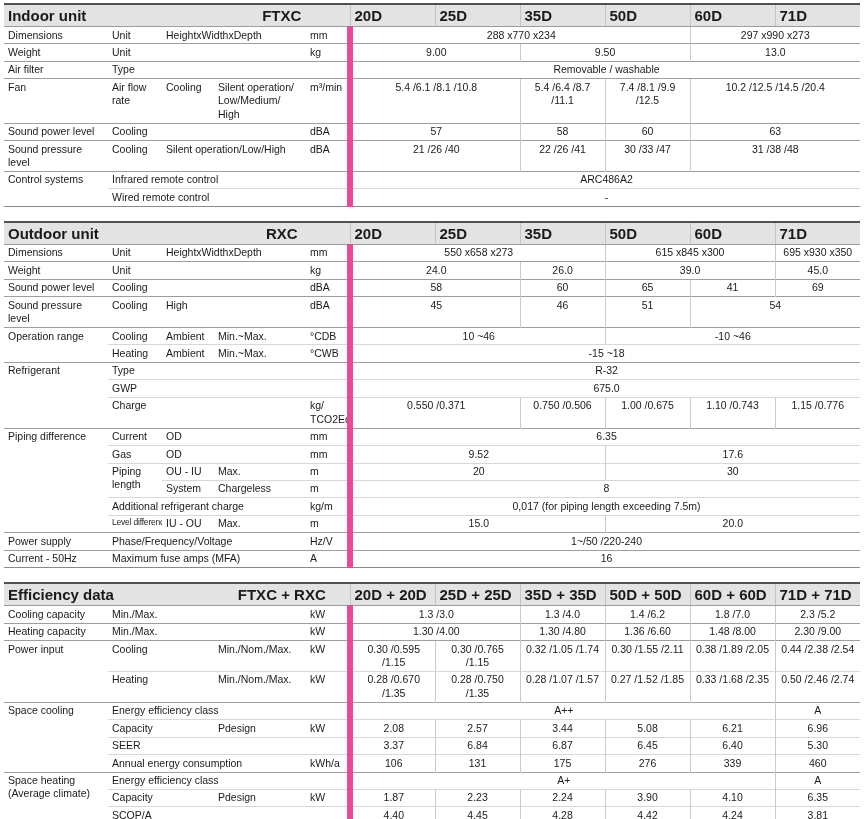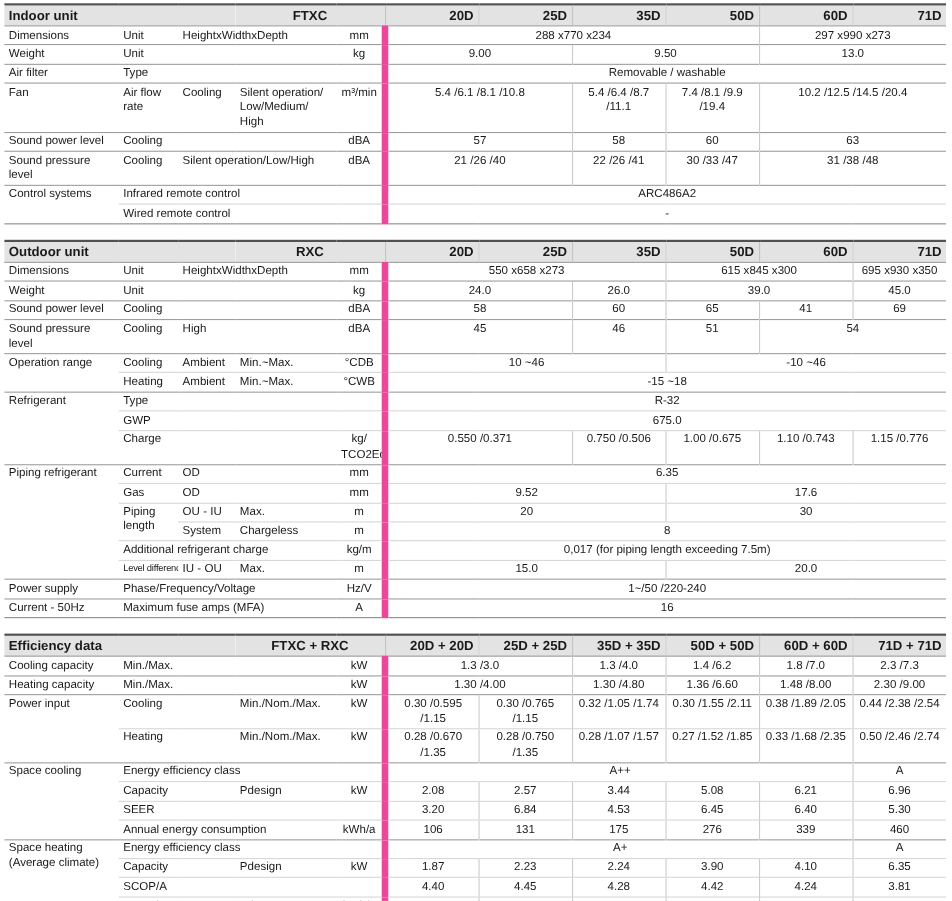--- a/index.html
+++ b/index.html
@@ -17,39 +17,39 @@
     width: 856px;
     font-size: 10.5px;
     margin-bottom: 14px;
     border-bottom: 1px solid #8a8a8a;
   }
   table.spec thead th {
     background: #e3e3e3;
     border-top: 2px solid #515151;
     border-bottom: 1px solid #9c9c9c;
     font-weight: bold;
-    font-size: 12px;
+    font-size: 15px;
     padding: 2px 4px;
     vertical-align: middle;
     white-space: nowrap;
     overflow: hidden;
   }
   th.t-title { text-align: left; font-size: 11.5px; }
   th.t-model { text-align: center; }
-  th.col-h   { text-align: right; border-left: 1px solid #c4c4c4; }
+  th.col-h   { text-align: left; border-left: 1px solid #c4c4c4; }
   table.spec td {
     padding: 1.5px 4px;
     vertical-align: top;
     line-height: 1.28;
     overflow: hidden;
   }
   tr.sub td   { border-top: 1px solid #d8d8d8; }
   tr.group td { border-top: 1px solid #9e9e9e; }
   td.label { text-align: left; }
-  td.unit  { text-align: center; }
+  td.unit  { text-align: left; }
   td.value { text-align: center; border-left: 1px solid #cbcbcb; padding: 1.5px 2px; }
   td.value.vfirst { border-left: 6px solid #ec4899; }
   td.small { font-size: 8.5px; letter-spacing: -0.2px; padding-top: 3px; white-space: nowrap; }
 </style>
 </head>
 <body>
 
 <div class="sheet">
   <table class="spec">
       <colgroup>
@@ -103,21 +103,21 @@
           <td class="value vfirst" colspan="6">Removable / washable</td>
         </tr>
         <tr class="group">
           <td class="label">Fan</td>
           <td class="label">Air flow rate</td>
           <td class="label">Cooling</td>
           <td class="label">Silent operation/ Low/Medium/ High</td>
           <td class="label unit">m³/min</td>
           <td class="value vfirst" colspan="2">5.4 /6.1 /8.1 /10.8</td>
           <td class="value">5.4 /6.4 /8.7 /11.1</td>
-          <td class="value">7.4 /8.1 /9.9 /19.4</td>
+          <td class="value">7.4 /8.1 /9.9 /12.5</td>
           <td class="value" colspan="2">10.2 /12.5 /14.5 /20.4</td>
         </tr>
         <tr class="group">
           <td class="label">Sound power level</td>
           <td class="label" colspan="3">Cooling</td>
           <td class="label unit">dBA</td>
           <td class="value vfirst" colspan="2">57</td>
           <td class="value">58</td>
           <td class="value">60</td>
           <td class="value" colspan="2">63</td>
@@ -241,21 +241,21 @@
         <tr class="sub">
           <td class="label" colspan="3">Charge</td>
           <td class="label unit">kg/ TCO2Eq</td>
           <td class="value vfirst" colspan="2">0.550 /0.371</td>
           <td class="value">0.750 /0.506</td>
           <td class="value">1.00 /0.675</td>
           <td class="value">1.10 /0.743</td>
           <td class="value">1.15 /0.776</td>
         </tr>
         <tr class="group">
-          <td class="label" rowspan="6">Piping refrigerant</td>
+          <td class="label" rowspan="6">Piping difference</td>
           <td class="label">Current</td>
           <td class="label" colspan="2">OD</td>
           <td class="label unit">mm</td>
           <td class="value vfirst" colspan="6">6.35</td>
         </tr>
         <tr class="sub">
           <td class="label">Gas</td>
           <td class="label" colspan="2">OD</td>
           <td class="label unit">mm</td>
           <td class="value vfirst" colspan="3">9.52</td>
@@ -330,21 +330,21 @@
       </thead>
       <tbody>
         <tr class="group">
           <td class="label">Cooling capacity</td>
           <td class="label" colspan="3">Min./Max.</td>
           <td class="label unit">kW</td>
           <td class="value vfirst" colspan="2">1.3 /3.0</td>
           <td class="value">1.3 /4.0</td>
           <td class="value">1.4 /6.2</td>
           <td class="value">1.8 /7.0</td>
-          <td class="value">2.3 /7.3</td>
+          <td class="value">2.3 /5.2</td>
         </tr>
         <tr class="group">
           <td class="label">Heating capacity</td>
           <td class="label" colspan="3">Min./Max.</td>
           <td class="label unit">kW</td>
           <td class="value vfirst" colspan="2">1.30 /4.00</td>
           <td class="value">1.30 /4.80</td>
           <td class="value">1.36 /6.60</td>
           <td class="value">1.48 /8.00</td>
           <td class="value">2.30 /9.00</td>
@@ -386,23 +386,23 @@
           <td class="value vfirst">2.08</td>
           <td class="value">2.57</td>
           <td class="value">3.44</td>
           <td class="value">5.08</td>
           <td class="value">6.21</td>
           <td class="value">6.96</td>
         </tr>
         <tr class="sub">
           <td class="label" colspan="3">SEER</td>
           <td class="label unit"></td>
-          <td class="value vfirst">3.20</td>
+          <td class="value vfirst">3.37</td>
           <td class="value">6.84</td>
-          <td class="value">4.53</td>
+          <td class="value">6.87</td>
           <td class="value">6.45</td>
           <td class="value">6.40</td>
           <td class="value">5.30</td>
         </tr>
         <tr class="sub">
           <td class="label" colspan="3">Annual energy consumption</td>
           <td class="label unit">kWh/a</td>
           <td class="value vfirst">106</td>
           <td class="value">131</td>
           <td class="value">175</td>

